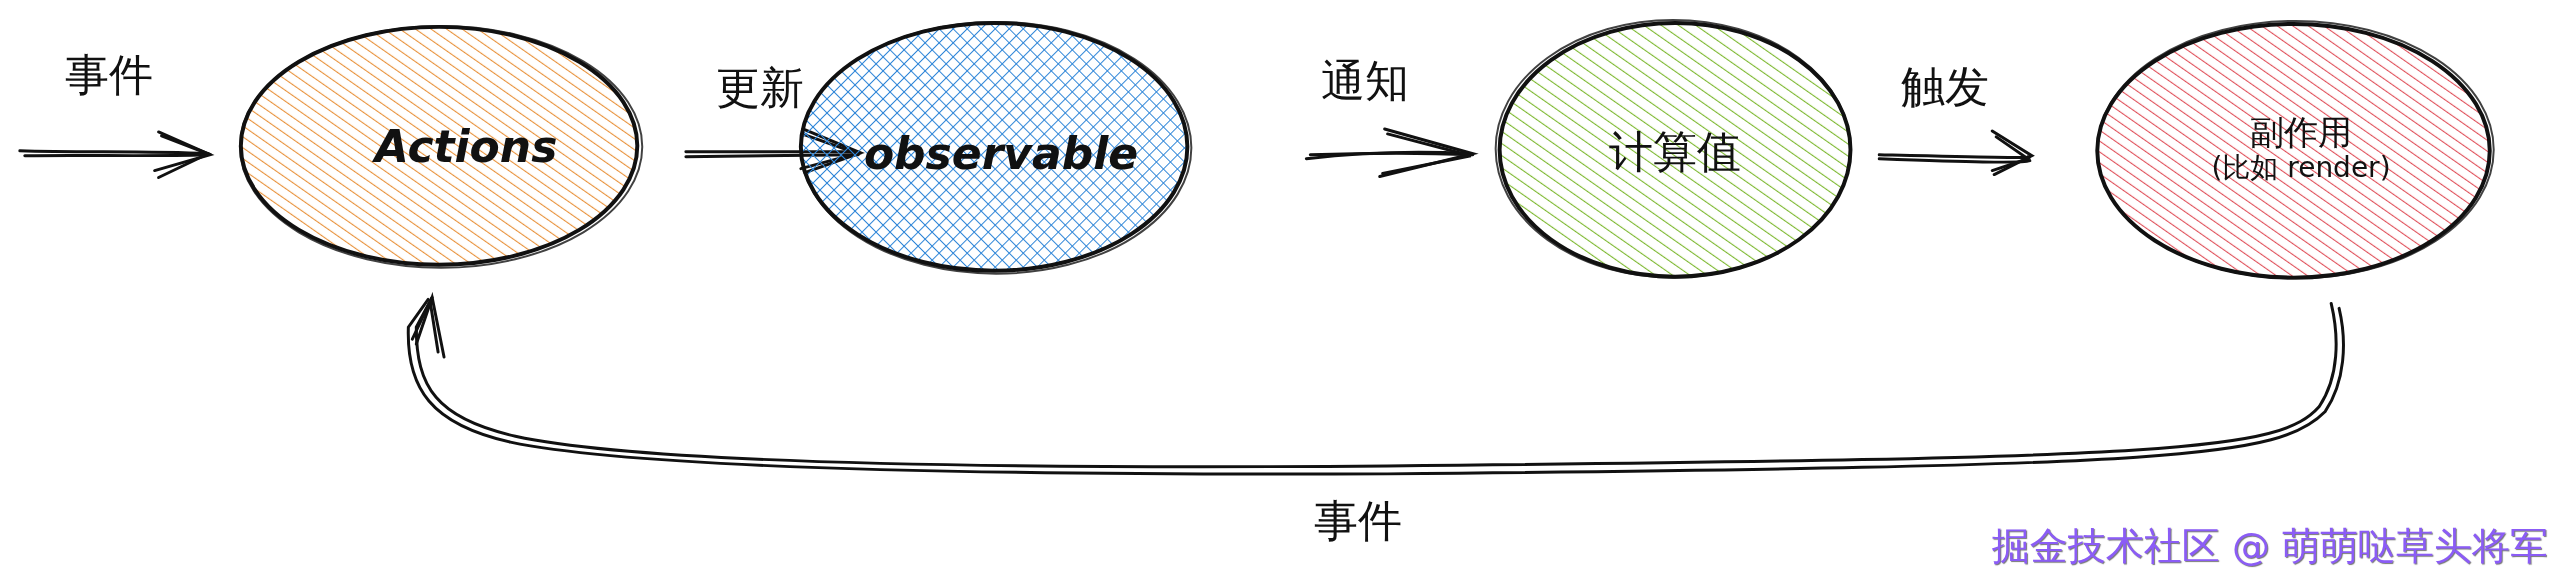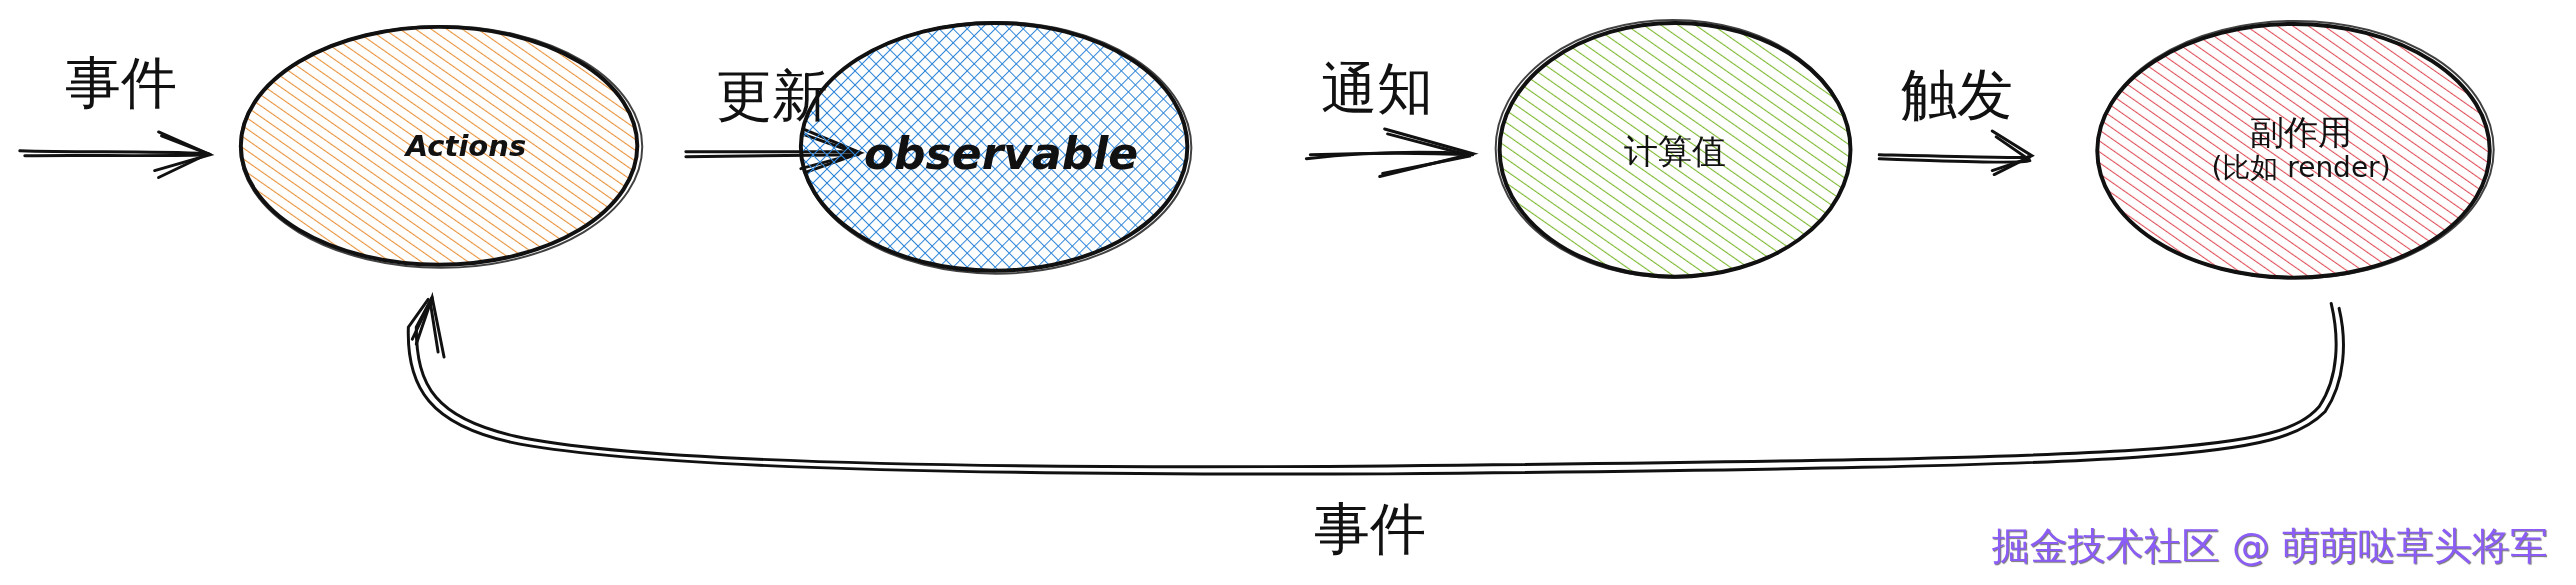--- a/index.html
+++ b/index.html
@@ -1,19 +1,19 @@
 <!DOCTYPE html>
 <html><head>
 <meta charset="utf-8">
 <style>
   html, body { margin: 0; padding: 0; background: #ffffff; }
   body { width: 2576px; height: 586px; position: relative; overflow: hidden;
          font-family: "DejaVu Sans", "Liberation Sans", sans-serif; color: #111; }
   svg.canvas { position: absolute; left: 0; top: 0; }
-  .label { position: absolute; font-size: 56px; color: #111; white-space: nowrap;
+  .label { position: absolute; font-size: 44px; color: #111; white-space: nowrap;
            font-family: Liberation Serif, serif; }
   .node-text { position: absolute; text-align: center; color: #111; white-space: nowrap;
                transform: translate(-50%, -50%); line-height: 1.15; }
   .hand { font-family: "DejaVu Sans", sans-serif; font-style: italic; font-weight: bold; }
   .cjk { font-family: "DejaVu Sans", sans-serif; }
   .watermark { position: absolute; right: 28px; bottom: 14px; font-size: 38px; color: #8b5cf6;
                text-shadow: 1px 1px 1px #777, -1px -1px 0 #fff; white-space: nowrap;
                font-family: "DejaVu Sans", sans-serif; }
 </style>
 </head>
@@ -96,27 +96,27 @@
     <path d="M416 342 L 434 304 L 442 355"></path>
   </g>
 </svg>
 
 <div class="label" style="left:65px; top:46px;">事件</div>
 <div class="label" style="left:716px; top:59px;">更新</div>
 <div class="label" style="left:1321px; top:52px;">通知</div>
 <div class="label" style="left:1901px; top:58px;">触发</div>
 <div class="label" style="left:1314px; top:492px;">事件</div>
 
-<div class="node-text hand" style="left:466px; top:147px; font-size:29px;">Actions</div>
+<div class="node-text hand" style="left:466px; top:147px; font-size:44px;">Actions</div>
 
 <div class="node-text" style="left:1001px; top:154px;">
   <div class="hand" style="font-size:44px;">observable</div>
 </div>
 
-<div class="node-text cjk" style="left:1675px; top:152px; font-size:34px;">计算值</div>
+<div class="node-text cjk" style="left:1675px; top:152px; font-size:44px;">计算值</div>
 
 <div class="node-text" style="left:2301px; top:149px;">
   <div class="cjk" style="font-size:34px;">副作用</div>
   <div class="cjk" style="font-size:28px;">(比如 render)</div>
 </div>
 
 <div class="watermark">掘金技术社区 @ 萌萌哒草头将军</div>
 
 
 </body></html>

